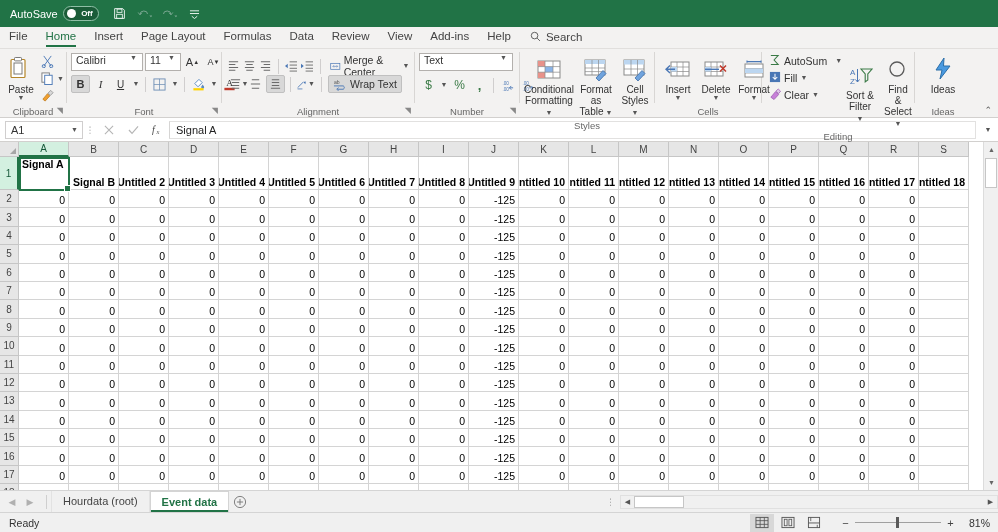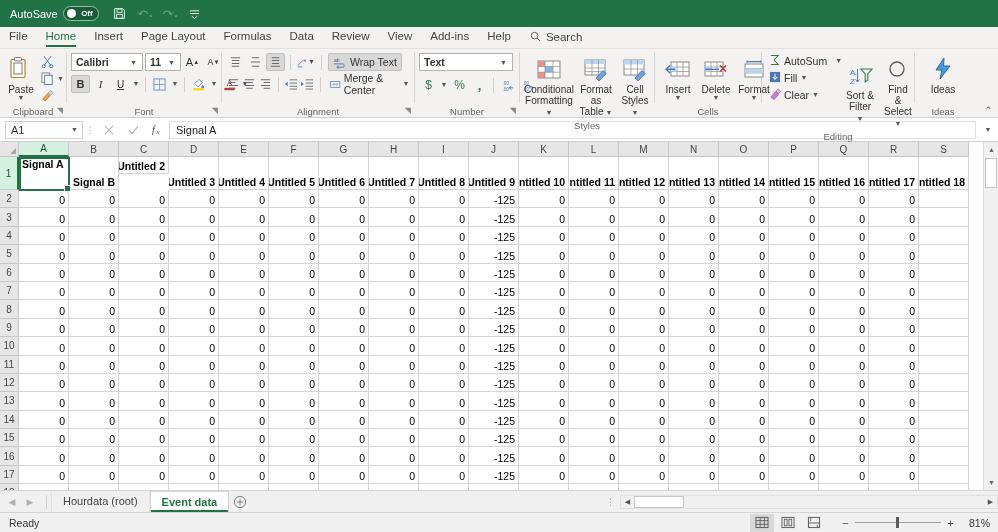--- a/index.html
+++ b/index.html
@@ -88,22 +88,22 @@
   .caret { font-size:7px; line-height:6px; color:#555; }
 
   .smallbtn {
     display:flex; align-items:center; gap:3px; font-size:10.5px; color:#333;
     padding:1px 3px; border-radius:2px; height:17px;
   }
   .col { display:flex; flex-direction:column; }
   .row { display:flex; align-items:center; }
 
   .combo {
-    display:flex; align-items:center; background:#fff; border:1px solid #b3b0ad;
-    height:18px; font-size:10.5px; color:#333; padding:0 2px 0 4px;font-weight:bold;
+    display:flex; align-items:flex-start; background:#fff; border:1px solid #b3b0ad;
+    height:18px; font-size:10.5px; color:#333; padding:0 2px 0 4px;
   }
   .combo .cv { flex:1; overflow:hidden; white-space:nowrap; }
   .combo .cb { color:#555; font-size:7px; padding:0 3px; }
 
   .tinybtn {
     width:19px;height:18px;display:flex;align-items:center;justify-content:center;
     font-size:11px;color:#333;border-radius:2px;
   }
   .tinybtn.sel { background:#d8d8d8; border:1px solid #c0c0c0; }
 
@@ -394,20 +394,59 @@
       </div>
       <div class="rgroup-label">
         <span>Font</span>
         <span class="dlg">◥</span>
       </div>
     </div>
     <div class="rsep"></div>
 
     <div class="rgroup" style="width:192px">
       <div class="rgroup-body" style="flex-direction:column; padding-top:4px">
+        <div class="row" style="gap:1px; margin-top:4px">
+          <div class="tinybtn">
+            <svg width="13" height="12" viewBox="0 0 14 13">
+                <path d="M2 2h10M2 5h7M2 8h10M2 11h7" stroke="#6b6b6b" stroke-width="1.1"></path>
+              </svg>
+          </div>
+          <div class="tinybtn">
+            <svg width="13" height="12" viewBox="0 0 14 13">
+                <path d="M2 2h10M3.5 5h7M2 8h10M3.5 11h7" stroke="#6b6b6b" stroke-width="1.1"></path>
+              </svg>
+          </div>
+          <div class="tinybtn">
+            <svg width="13" height="12" viewBox="0 0 14 13">
+                <path d="M2 2h10M5 5h7M2 8h10M5 11h7" stroke="#6b6b6b" stroke-width="1.1"></path>
+              </svg>
+          </div>
+          <div style="width:1px;height:15px;background:#d0cece;margin:0 4px"></div>
+          <div class="tinybtn">
+            <svg width="14" height="12" viewBox="0 0 15 13">
+                <path d="M6 2h8M6 5.5h8M6 9h8M6 12h8" stroke="#6b6b6b" stroke-width="1"></path>
+                <path d="M4 4l-3 2.5L4 9z" fill="#4a77b5"></path>
+              </svg>
+          </div>
+          <div class="tinybtn">
+            <svg width="14" height="12" viewBox="0 0 15 13">
+                <path d="M6 2h8M6 5.5h8M6 9h8M6 12h8" stroke="#6b6b6b" stroke-width="1"></path>
+                <path d="M1 4l3 2.5L1 9z" fill="#4a77b5"></path>
+              </svg>
+          </div>
+          <div style="width:1px;height:15px;background:#d0cece;margin:0 5px"></div>
+          <div class="smallbtn" style="padding:0 3px;height:18px">
+            <svg width="14" height="13" viewBox="0 0 15 14">
+                <rect x="1" y="2.5" width="13" height="8.5" fill="none" stroke="#4a77b5" stroke-width="1"></rect>
+                <path d="M4.5 6.8h6M5.5 5.3l-1.5 1.5 1.5 1.5M9.5 5.3l1.5 1.5-1.5 1.5" stroke="#4a77b5" stroke-width="0.9" fill="none"></path>
+              </svg>
+            <span>Merge &amp; Center</span>
+            <span class="caret">▼</span>
+          </div>
+        </div>
         <div class="row" style="gap:1px">
           <div class="tinybtn">
             <svg width="13" height="12" viewBox="0 0 14 13">
                 <path d="M2 2h10M3 5h8M3 8h8M3 11h8" stroke="#6b6b6b" stroke-width="1.1"></path>
               </svg>
           </div>
           <div class="tinybtn">
             <svg width="13" height="12" viewBox="0 0 14 13">
                 <path d="M3 2h8M2 6.5h10M3 11h8" stroke="#6b6b6b" stroke-width="1.1"></path>
               </svg>
@@ -427,59 +466,20 @@
             <span class="caret">▼</span>
           </div>
           <div style="width:1px;height:15px;background:#d0cece;margin:0 5px"></div>
           <div class="smallbtn" style="background:#d8d8d8;border:1px solid #c0c0c0;padding:0 4px;height:18px">
             <svg width="14" height="13" viewBox="0 0 15 14">
                 <text x="1" y="6" font-size="5.5" fill="#555" font-family="Liberation Sans, sans-serif">ab</text>
                 <path d="M1 8.5h10a2 2 0 0 1 0 3.6H5" stroke="#4a77b5" stroke-width="1" fill="none"></path>
                 <path d="M6 10.4l-2 1.7 2 1.6" stroke="#4a77b5" stroke-width="1" fill="none"></path>
               </svg>
             <span>Wrap Text</span>
-          </div>
-        </div>
-        <div class="row" style="gap:1px; margin-top:4px">
-          <div class="tinybtn">
-            <svg width="13" height="12" viewBox="0 0 14 13">
-                <path d="M2 2h10M2 5h7M2 8h10M2 11h7" stroke="#6b6b6b" stroke-width="1.1"></path>
-              </svg>
-          </div>
-          <div class="tinybtn">
-            <svg width="13" height="12" viewBox="0 0 14 13">
-                <path d="M2 2h10M3.5 5h7M2 8h10M3.5 11h7" stroke="#6b6b6b" stroke-width="1.1"></path>
-              </svg>
-          </div>
-          <div class="tinybtn">
-            <svg width="13" height="12" viewBox="0 0 14 13">
-                <path d="M2 2h10M5 5h7M2 8h10M5 11h7" stroke="#6b6b6b" stroke-width="1.1"></path>
-              </svg>
-          </div>
-          <div style="width:1px;height:15px;background:#d0cece;margin:0 4px"></div>
-          <div class="tinybtn">
-            <svg width="14" height="12" viewBox="0 0 15 13">
-                <path d="M6 2h8M6 5.5h8M6 9h8M6 12h8" stroke="#6b6b6b" stroke-width="1"></path>
-                <path d="M4 4l-3 2.5L4 9z" fill="#4a77b5"></path>
-              </svg>
-          </div>
-          <div class="tinybtn">
-            <svg width="14" height="12" viewBox="0 0 15 13">
-                <path d="M6 2h8M6 5.5h8M6 9h8M6 12h8" stroke="#6b6b6b" stroke-width="1"></path>
-                <path d="M1 4l3 2.5L1 9z" fill="#4a77b5"></path>
-              </svg>
-          </div>
-          <div style="width:1px;height:15px;background:#d0cece;margin:0 5px"></div>
-          <div class="smallbtn" style="padding:0 3px;height:18px">
-            <svg width="14" height="13" viewBox="0 0 15 14">
-                <rect x="1" y="2.5" width="13" height="8.5" fill="none" stroke="#4a77b5" stroke-width="1"></rect>
-                <path d="M4.5 6.8h6M5.5 5.3l-1.5 1.5 1.5 1.5M9.5 5.3l1.5 1.5-1.5 1.5" stroke="#4a77b5" stroke-width="0.9" fill="none"></path>
-              </svg>
-            <span>Merge &amp; Center</span>
-            <span class="caret">▼</span>
           </div>
         </div>
       </div>
       <div class="rgroup-label">
         <span>Alignment</span>
         <span class="dlg">◥</span>
       </div>
     </div>
     <div class="rsep"></div>
 
@@ -771,21 +771,21 @@
         <div class="rh" style="height: 18.4px;">14</div>
         <div class="rh" style="height: 18.4px;">15</div>
         <div class="rh" style="height: 18.4px;">16</div>
         <div class="rh" style="height: 18.4px;">17</div>
         <div class="rh" style="height: 18.4px;">18</div>
       </div>
     <div class="cells" id="cells">
         <div class="grow">
           <div class="gc hdr first" style="height: 33px;">Signal A</div>
           <div class="gc hdr" style="height: 33px;">Signal B</div>
-          <div class="gc hdr" style="height: 17px;">Untitled 2</div>
+          <div class="gc hdr" style="height: 33px;">Untitled 2</div>
           <div class="gc hdr" style="height: 33px;">Untitled 3</div>
           <div class="gc hdr" style="height: 33px;">Untitled 4</div>
           <div class="gc hdr" style="height: 33px;">Untitled 5</div>
           <div class="gc hdr" style="height: 33px;">Untitled 6</div>
           <div class="gc hdr" style="height: 33px;">Untitled 7</div>
           <div class="gc hdr" style="height: 33px;">Untitled 8</div>
           <div class="gc hdr" style="height: 33px;">Untitled 9</div>
           <div class="gc hdr" style="height: 33px;">Untitled 10</div>
           <div class="gc hdr" style="height: 33px;">Untitled 11</div>
           <div class="gc hdr" style="height: 33px;">Untitled 12</div>

